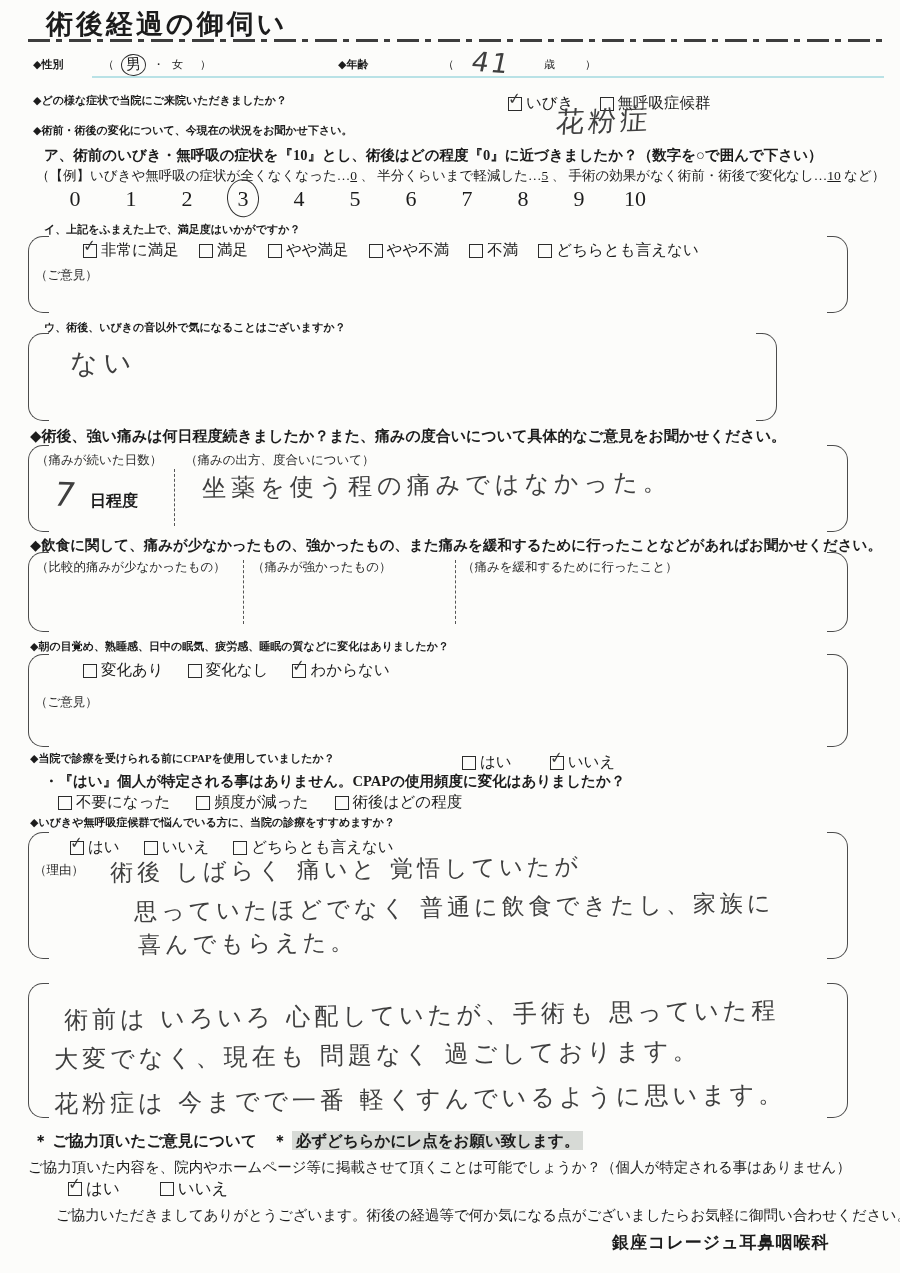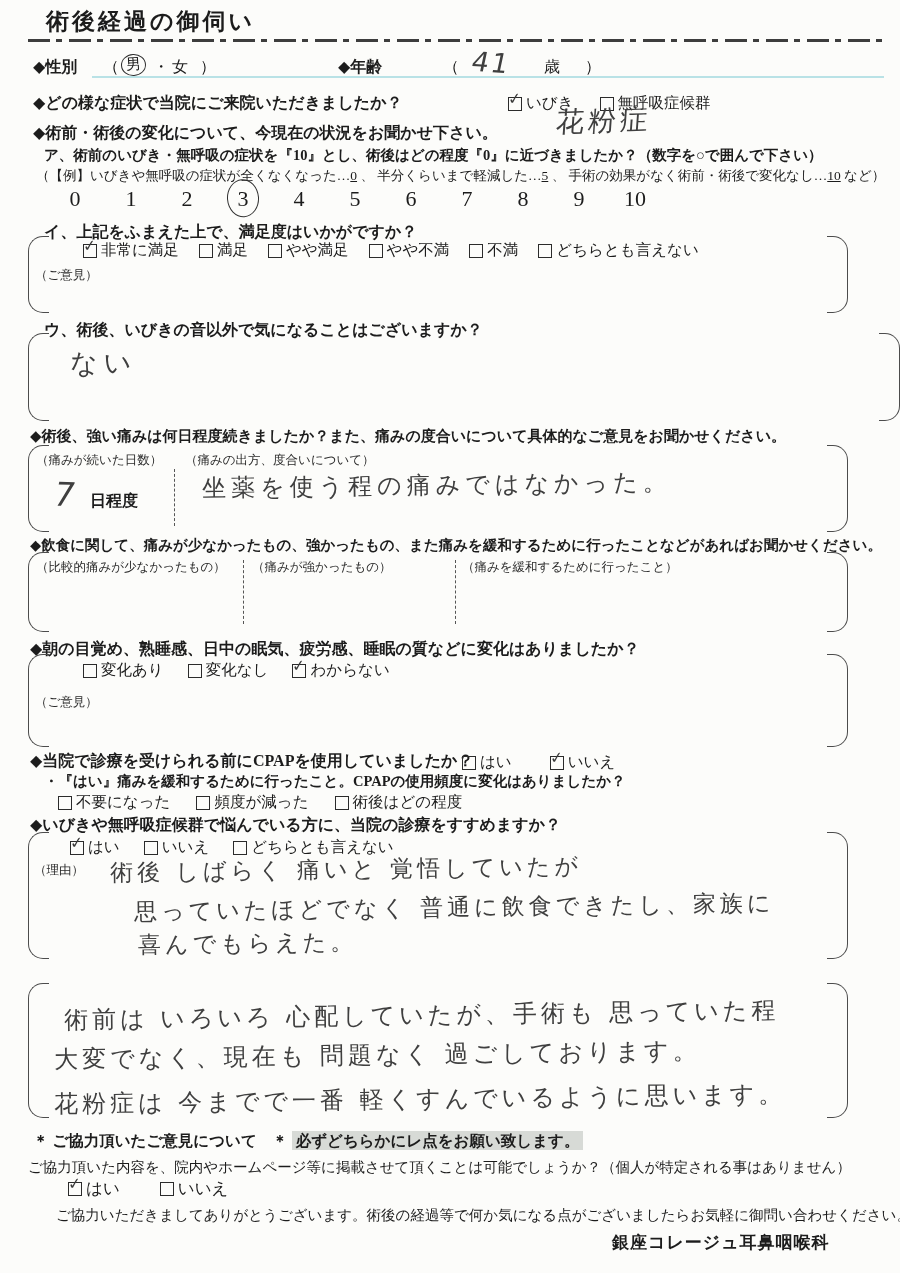--- a/index.html
+++ b/index.html
@@ -1,24 +1,24 @@
 <!DOCTYPE html>
 <html><head>
 <meta charset="utf-8">
 <style>
   html,body{margin:0;padding:0;}
   .page{
     position:relative;width:900px;height:1273px;background:#fcfcfa;
     font-family:"Liberation Serif","DejaVu Serif",serif;color:#1c1c1c;overflow:hidden;
   }
   .abs{position:absolute;}
-  .title{font-size:23px;font-weight:600;letter-spacing:3px;}
+  .title{font-size:27px;font-weight:600;letter-spacing:3px;}
   .rule{height:3px;background:repeating-linear-gradient(90deg,#3d3d3d 0 22px,transparent 22px 28px,#3d3d3d 28px 34px,transparent 34px 41px);}
   .cyan{height:2px;background:#b9e2e6;}
-  .h{font-size:16px;font-weight:600;white-space:nowrap;}
+  .h{font-size:11px;font-weight:600;white-space:nowrap;}
   .h2{font-size:14.5px;font-weight:600;white-space:nowrap;}
   .small{font-size:13.5px;white-space:nowrap;}
   .tiny{font-size:12.5px;color:#2a2a2a;white-space:nowrap;}
   .u{text-decoration:underline;}
   
   .hw{font-family:"DejaVu Sans",sans-serif;color:#3f3f3f;letter-spacing:4px;transform:rotate(-0.8deg);white-space:nowrap;}
   
   .bbox{position:absolute;}
   .bbox::before,.bbox::after{content:"";position:absolute;top:0;bottom:0;width:20px;border-top:1.4px solid #4c4c4c;border-bottom:1.4px solid #4c4c4c;}
   .bbox::before{left:0;border-left:1.4px solid #4c4c4c;border-radius:15px 0 0 15px;}
@@ -116,21 +116,21 @@
         </span>
       <span class="cb">
           <span class="box"></span>
           <span>どちらとも言えない</span>
         </span>
     </div>
     <div class="abs tiny" style="left:7px;top:31px;">（ご意見）</div>
   </div>
 
   <div class="abs h" style="left:44px;top:320px;">ウ、術後、いびきの音以外で気になることはございますか？</div>
-  <div class="bbox" style="left:28px;top:333px;width:872px;height:88px;">
+  <div class="bbox" style="left:28px;top:333px;width:749px;height:88px;">
     <div class="abs hw" style="left:42px;top:12px;font-size:27px;letter-spacing:6px;">ない</div>
   </div>
 
   <div class="abs h2" style="left:30px;top:427px;font-size:15px;">◆術後、強い痛みは何日程度続きましたか？また、痛みの度合いについて具体的なご意見をお聞かせください。</div>
   <div class="bbox" style="left:28px;top:445px;width:820px;height:87px;">
     <div class="abs tiny" style="left:8px;top:7px;">（痛みが続いた日数）</div>
     <div class="abs tiny" style="left:157px;top:7px;">（痛みの出方、度合いについて）</div>
     <div class="vdash" style="left:146px;top:24px;height:57px;"></div>
     <div class="abs hw" style="left:26px;top:30px;font-size:33px;transform:rotate(2deg) skewX(-10deg);">7</div>
     <div class="abs" style="left:62px;top:46px;font-size:16px;font-weight:700;">日程度</div>
@@ -169,21 +169,21 @@
   <div class="abs cbrow" style="left:462px;top:752px;gap:38px;">
     <span class="cb">
         <span class="box"></span>
         <span>はい</span>
       </span>
     <span class="cb checked">
         <span class="box"></span>
         <span>いいえ</span>
       </span>
   </div>
-  <div class="abs h2" style="left:44px;top:772px;">・『はい』痛みを緩和するために行ったこと。CPAPの使用頻度に変化はありましたか？</div>
+  <div class="abs h2" style="left:44px;top:772px;">・『はい』個人が特定される事はありません。CPAPの使用頻度に変化はありましたか？</div>
   <div class="abs cbrow gap26" style="left:58px;top:792px;">
     <span class="cb">
         <span class="box"></span>
         <span>不要になった</span>
       </span>
     <span class="cb">
         <span class="box"></span>
         <span>頻度が減った</span>
       </span>
     <span class="cb">

